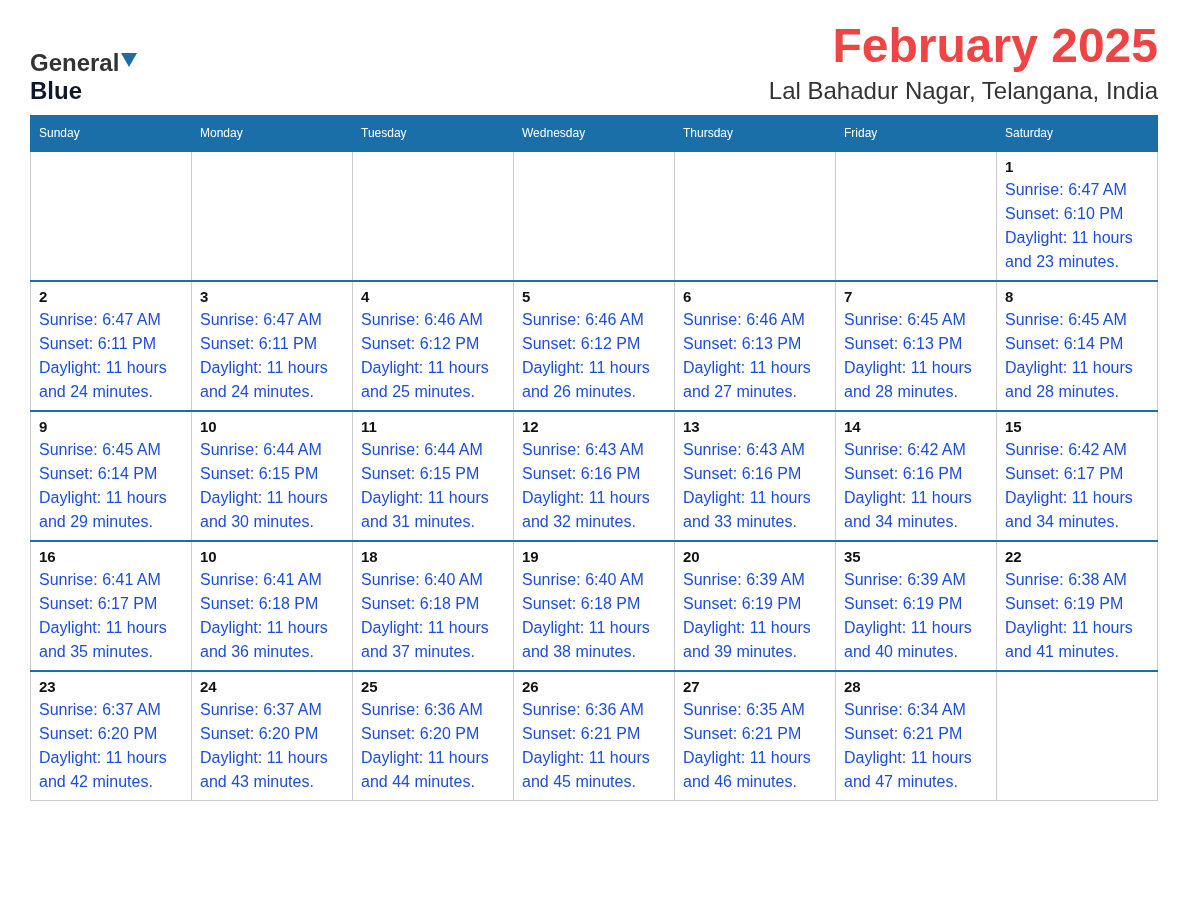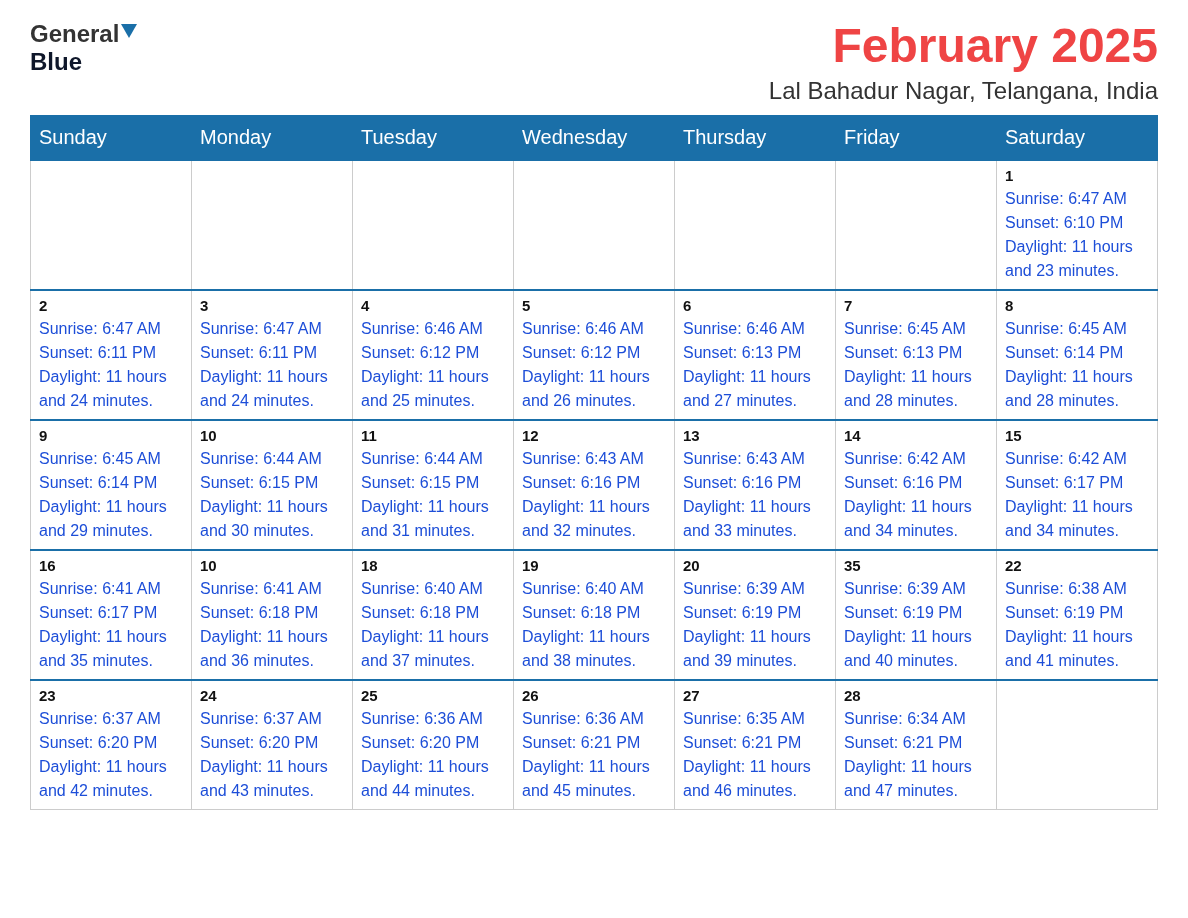--- a/index.html
+++ b/index.html
@@ -5,21 +5,21 @@
     * { box-sizing: border-box; margin: 0; padding: 0; }
     body {
       font-family: Arial, sans-serif;
       background: #fff;
       padding: 20px 30px;
       color: #333;
     }
     .header {
       display: flex;
       justify-content: space-between;
-      align-items: flex-start;
+      align-items: flex-end;
       margin-bottom: 10px;
     }
     .logo {
       display: flex;
       flex-direction: column;
       align-items: flex-start;
     }
     .logo-line1 {
       display: flex;
       align-items: center;
@@ -41,21 +41,21 @@
     table {
       width: 100%;
       border-collapse: collapse;
       margin-top: 10px;
     }
     th {
       background-color: #1a6fa8;
       color: #fff;
       padding: 10px 8px;
       text-align: left;
-      font-size: 20px;
+      font-size: 12px;
       font-weight: normal;
       border: 1px solid #1a6fa8;
     }
     td {
       border: 1px solid #ccc;
       vertical-align: top;
       padding: 6px 8px;
       width: 14.28%;
       min-height: 90px;
     }

